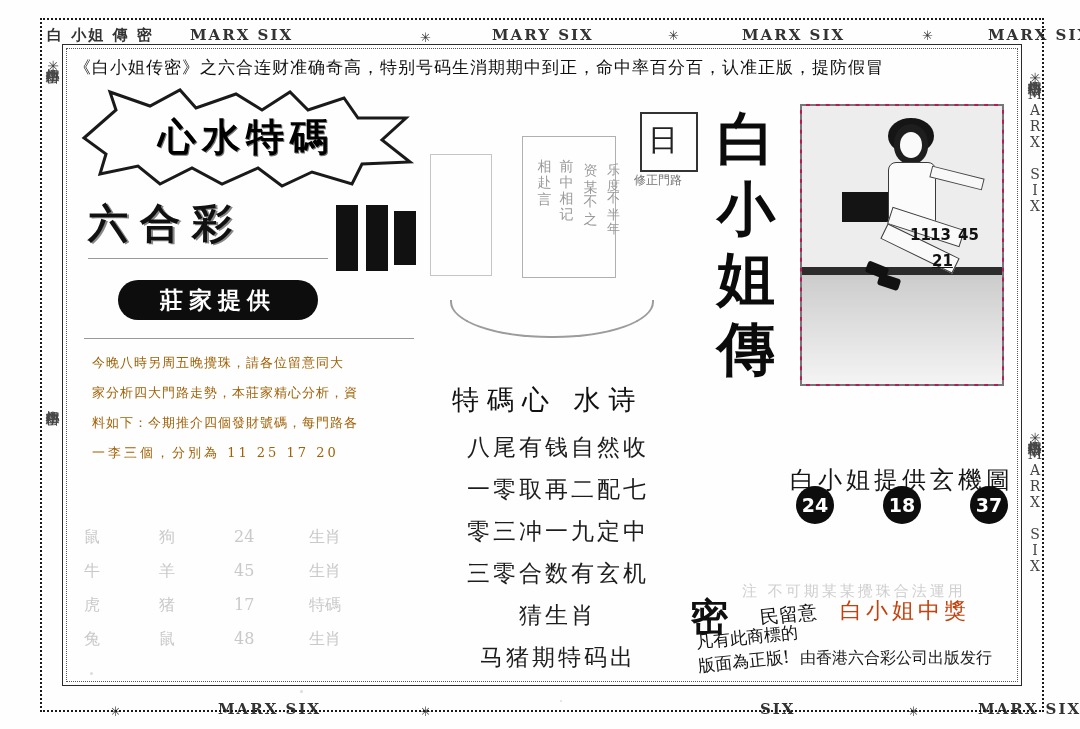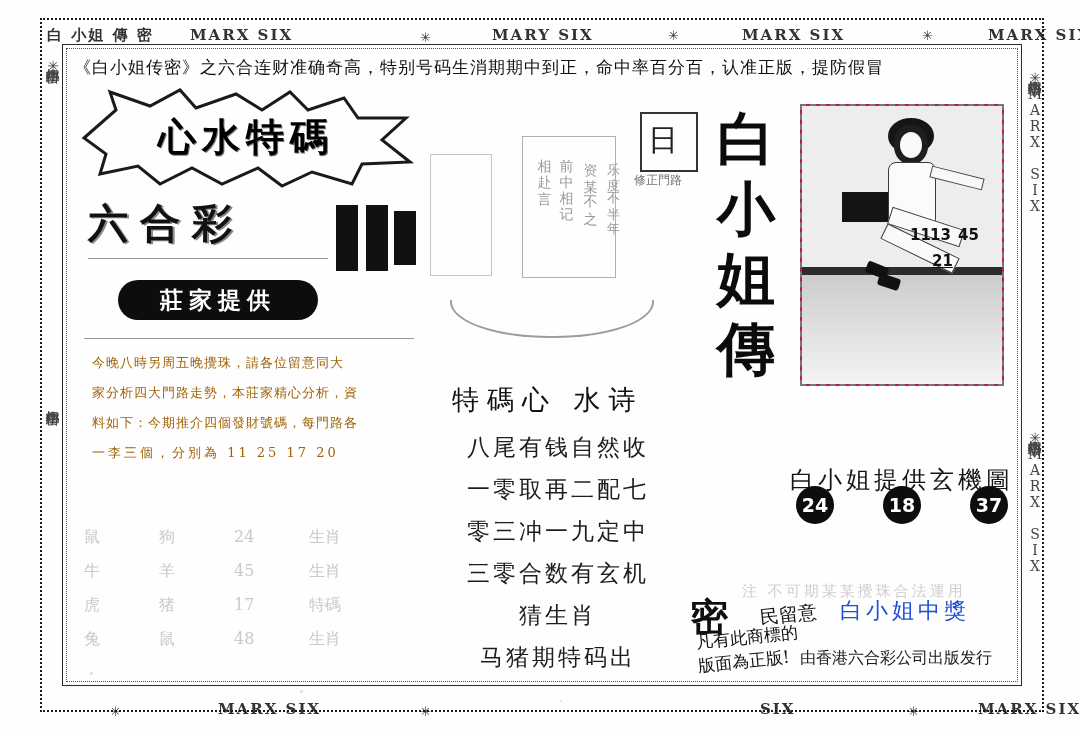--- a/index.html
+++ b/index.html
@@ -130,21 +130,21 @@
   .stamp-row{position:absolute;left:742px;top:582px;width:280px;
     font-family:"DejaVu Serif",serif;font-size:15px;color:#cfcfcf;letter-spacing:3px;
     white-space:nowrap;}
   .stamp-big{position:absolute;left:690px;top:592px;
     font-family:"DejaVu Serif",serif;font-size:38px;font-weight:bold;color:#0f0f0f;}
   .scrawl{position:absolute;font-family:"DejaVu Serif",serif;color:#111;
     transform:rotate(-6deg);white-space:nowrap;}
   .pubnote{position:absolute;left:800px;top:648px;font-family:"DejaVu Serif",serif;
     font-size:16px;color:#1a1a1a;white-space:nowrap;}
   .faint-stamp{position:absolute;left:840px;top:596px;
-    font-family:"DejaVu Serif",serif;font-size:22px;color:#1d4ed8;letter-spacing:4px;}
+    font-family:"DejaVu Serif",serif;font-size:22px;color:#c2410c;letter-spacing:4px;}
 
   .flower{position:absolute;font-size:13px;color:#333;}
   .noise{position:absolute;border-radius:50%;background:#ddd;}
 </style>
 </head>
 <body>
 
 <div class="page">
 
   <div class="edge-text top-strip" style="left:47px;">白 小姐 傳 密</div>

